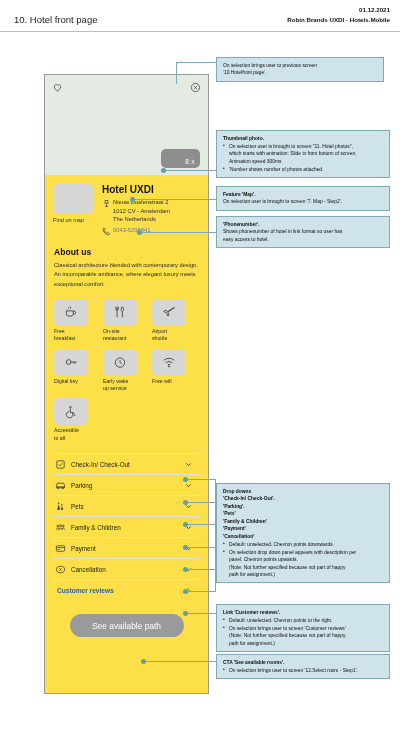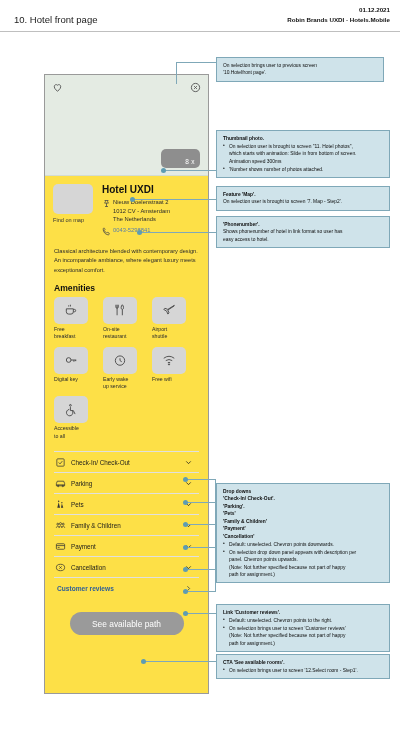--- a/index.html
+++ b/index.html
@@ -249,25 +249,25 @@
           <svg viewBox="0 0 24 24" fill="none" stroke="currentColor" stroke-width="2">
             <path d="M6 3c1 0 2 4 2 4l-2 2c1 3 4 6 7 7l2-2s3 1 4 2v3c0 1-1 2-2 2C10 21 3 14 3 5c0-1 1-2 2-2z"></path>
           </svg>
         </span>
         <span class="phone-link">0043-5298841</span>
       </div>
     </div>
   </div>
 
   <div class="section">
+    <h3>About us</h3>
     <div class="about-text">Classical architecture blended with contemporary design. An incomparable ambiance, where elegant luxury meets exceptional comfort.</div>
   </div>
 
   <div class="section" style="padding-top:8px;">
-    <h3>Amenities</h3>
     <div class="amenities-grid">
 
       <div class="amenity">
         <div class="amenity-tile">
           <svg viewBox="0 0 24 24" fill="none" stroke="currentColor" stroke-width="1.6">
             <path d="M4 10h12v5a4 4 0 0 1-4 4H8a4 4 0 0 1-4-4z"></path>
             <path d="M16 11h2a2 2 0 0 1 0 4h-2"></path>
             <path d="M8 4v2M11 3v3"></path>
           </svg>
         </div>

